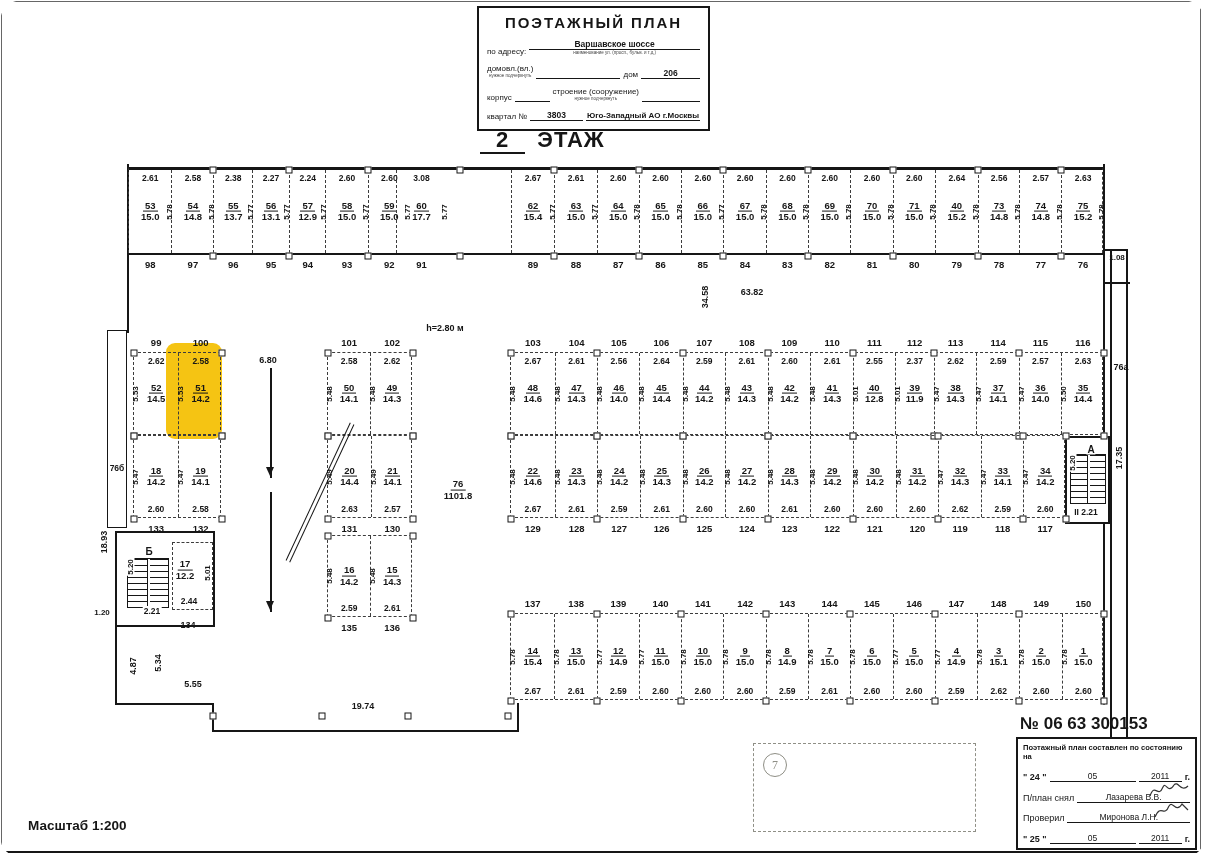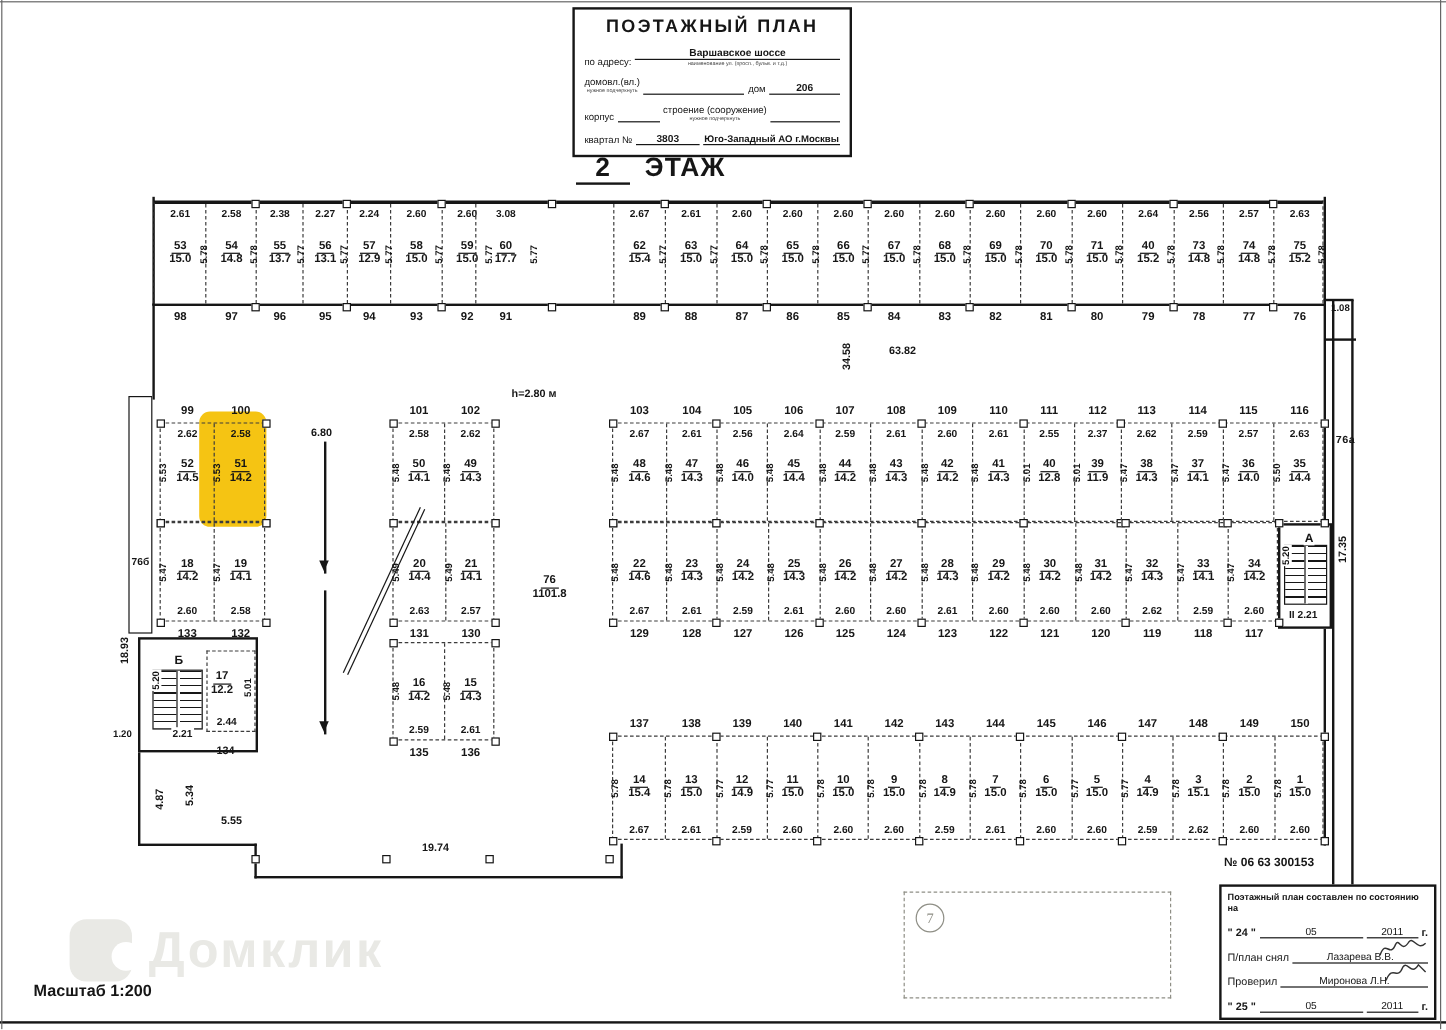--- a/index.html
+++ b/index.html
@@ -1,17 +1,17 @@
 <!DOCTYPE html>
 <html><head>
 <meta charset="utf-8">
 <style>
   html,body{margin:0;padding:0;background:#fff;}
   .page{position:relative;width:1205px;height:858px;background:#fff;overflow:hidden;
-        font-family:"Liberation Sans",sans-serif;color:#161616;}
+        font-family:"Liberation Sans",sans-serif;color:#161616;border-radius:22px;}
   
   .wall{position:absolute;background:#161616;z-index:2;}
   .wall.light{background:#666;}
   
   .bx{position:absolute;z-index:3;box-sizing:border-box;background:#fff;}
   .bx.solid{border:1.5px solid #161616;}
   .bx.solid2{border:2px solid #161616;}
   .bx.dashed{border:1px dashed #3c3c3c;}
   .bx.stairs{border:1px solid #161616;
     background:repeating-linear-gradient(to bottom,#161616 0 1px,transparent 1px 6px);}
@@ -67,21 +67,21 @@
   .fnum{border-bottom:2px solid #161616;padding:0 16px;margin-right:12px;}
   
   .bureau{position:absolute;left:753px;top:743px;width:223px;height:89px;
        border:1.5px dashed #8f8f86;color:#8f8f86;z-index:5;box-sizing:border-box;
        font-family:"Liberation Serif",serif;font-style:italic;}
   .bnum{position:absolute;left:9px;top:9px;width:22px;height:22px;border:1.5px solid #8f8f86;
        border-radius:50%;text-align:center;line-height:22px;font-size:12px;font-style:normal;}
   .blines{position:absolute;left:32px;right:4px;top:3px;bottom:3px;display:flex;
        flex-direction:column;justify-content:space-around;text-align:center;
        font-size:10.5px;font-weight:bold;letter-spacing:1px;}
-  .docnum{position:absolute;left:1020px;top:714px;font-size:10px;font-weight:bold;z-index:5;}
+  .docnum{position:absolute;left:1020px;top:714px;font-size:17px;font-weight:bold;z-index:5;}
   .apbox{position:absolute;left:1016px;top:737px;width:181px;height:113px;border:2px solid #161616;
        background:#fff;z-index:5;box-sizing:border-box;padding:4px 5px;display:flex;
        flex-direction:column;justify-content:space-between;}
   .ap-hdr{font-size:7.6px;font-weight:bold;}
   .ap-date{display:flex;align-items:flex-end;gap:3px;font-size:9px;font-weight:bold;}
   .ap-date .ul{flex:1.2;font-weight:normal;font-size:8.5px;}
   .ap-date .yr{flex:0.6;}
   .ap-row{display:flex;align-items:flex-end;gap:3px;font-size:9px;position:relative;}
   .ap-name{flex:1;border-bottom:1px solid #161616;text-align:center;font-size:8.5px;}
   .sig{position:absolute;right:0;top:-12px;z-index:6;}
@@ -164,24 +164,20 @@
       </svg>
     </div>
     <div class="ap-date">
       <span>" 25 "</span>
       <span class="ul">05</span>
       <span class="ul yr">2011</span>
       <span>г.</span>
     </div>
   </div>
 
-  <div class="wm">
-    <span class="wm-logo"></span>
-    <span class="wm-text">Домклик</span>
-  </div>
   <div class="scale">Масштаб 1:200</div>
 
 <div class="hlite" style="left: 166px; top: 343px; width: 56px; height: 96px; background: rgb(245, 196, 19);"></div>
     <div class="wall" style="left: 127px; top: 253px; width: 978px; height: 2px;"></div>
     <div class="wall" style="left: 1103px; top: 164px; width: 2px; height: 541px;"></div>
     <div class="wall" style="left: 127px; top: 164px; width: 2px; height: 90px;"></div>
     <div class="wall" style="left: 127px; top: 253px; width: 2px; height: 80px;"></div>
     <div class="wall" style="left: 115px; top: 626px; width: 2px; height: 79px;"></div>
     <div class="wall" style="left: 115px; top: 703px; width: 99px; height: 2px;"></div>
     <div class="wall" style="left: 212px; top: 703px; width: 2px; height: 29px;"></div>
@@ -750,21 +746,21 @@
     </div>
     <div class="sq" style="left: 213px; top: 716px;"></div>
     <div class="sq" style="left: 322px; top: 716px;"></div>
     <div class="sq" style="left: 408px; top: 716px;"></div>
     <div class="sq" style="left: 508px; top: 716px;"></div>
     <span class="ann" style="position: absolute; left: 445px; top: 292px; margin-top: 36px;">h=2.80 м</span>
     <span class="ann rot" style="position: absolute; left: 705px; top: 297px;">34.58</span>
     <span class="ann" style="position: absolute; left: 752px; top: 292px;">63.82</span>
     <span class="ann" style="position: absolute; left: 1117px; top: 257px; font-size: 8px;">1.08</span>
     <span class="ann" style="position: absolute; left: 268px; top: 360px;">6.80</span>
-    <span class="ann" style="position: absolute; left: 1121px; top: 367px; font-family: Liberation Mono, monospace;">76а</span>
+    <span class="ann" style="position: absolute; left: 1121px; top: 367px;">76а</span>
     <span class="ann rot" style="position: absolute; left: 1119px; top: 458px;">17.35</span>
     <span class="ann" style="position: absolute; left: 117px; top: 468px; font-size: 8.5px;">76б</span>
     <span class="ann rot" style="position: absolute; left: 104px; top: 542px;">18.93</span>
     <span class="ann" style="position: absolute; left: 102px; top: 612px; font-size: 8px;">1.20</span>
     <span class="ann rot" style="position: absolute; left: 133px; top: 666px;">4.87</span>
     <span class="ann rot" style="position: absolute; left: 158px; top: 663px;">5.34</span>
     <span class="ann" style="position: absolute; left: 193px; top: 684px;">5.55</span>
     <span class="ann" style="position: absolute; left: 363px; top: 706px;">19.74</span>
     <span class="ann chip" style="position: absolute; left: 149px; top: 551px; font-size: 10px;">Б</span>
     <span class="ann rot chip" style="position: absolute; left: 130px; top: 567px; font-size: 8px;">5.20</span>

